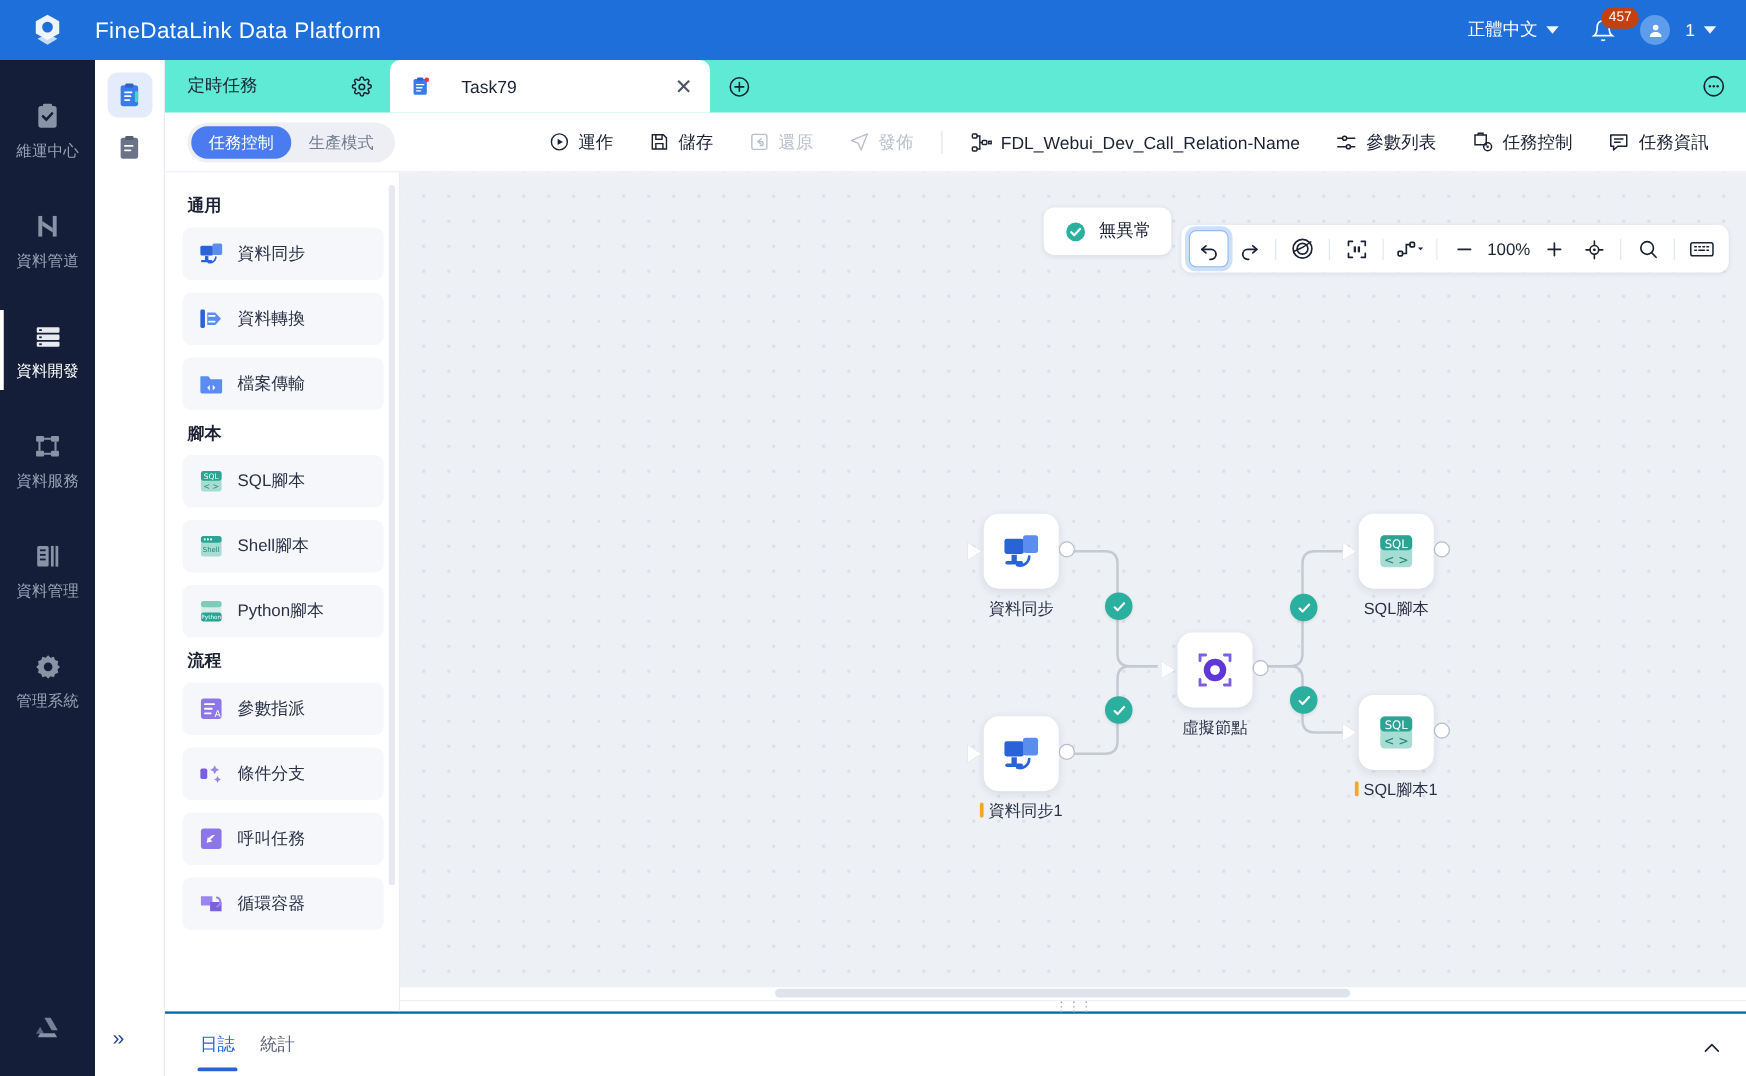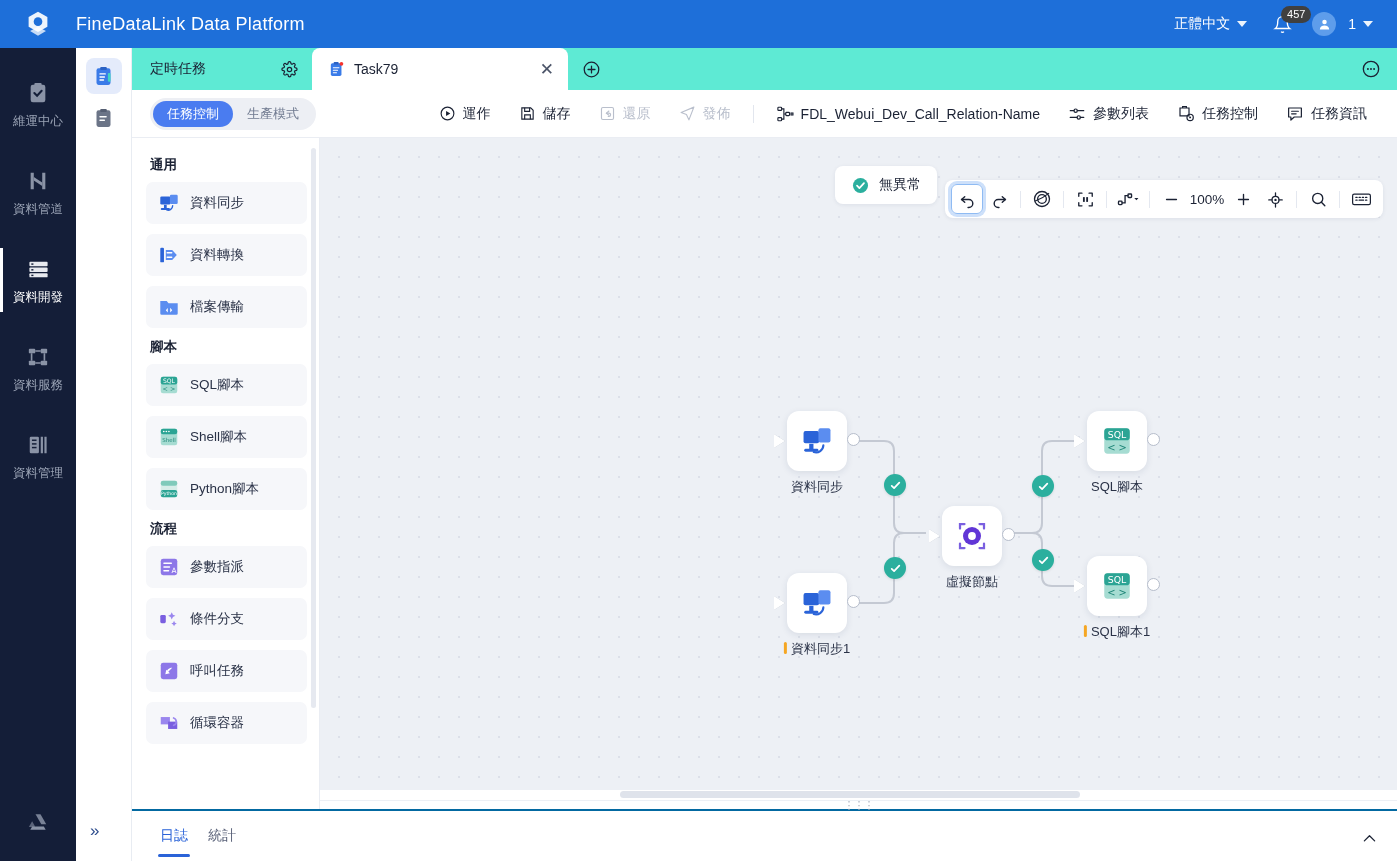--- a/index.html
+++ b/index.html
@@ -17,21 +17,21 @@
     position: relative; z-index: 20;
   }
   .logo-box { width: 76px; display: flex; align-items: center; justify-content: center; }
   .app-title { font-size: 18px; letter-spacing: .3px; }
   .header-right { margin-left: auto; display: flex; align-items: center; gap: 4px; padding-right: 16px; }
   .lang { display: flex; align-items: center; gap: 7px; font-size: 14px; padding: 6px 8px; cursor: pointer; }
   .chev { width: 0; height: 0; border-left: 5px solid transparent; border-right: 5px solid transparent;
           border-top: 6px solid rgba(255,255,255,.92); }
   .bell-wrap { position: relative; padding: 6px 10px 6px 14px; cursor: pointer; }
   .badge {
-    position: absolute; top: -3px; left: 22px; background: #404040; color: #fff;
+    position: absolute; top: -3px; left: 22px; background: #c2410c; color: #fff;
     font-size: 11px; line-height: 16px; height: 17px; min-width: 30px; padding: 0 5px;
     border-radius: 9px; text-align: center; font-family: "Liberation Sans", sans-serif;
   }
   .avatar {
     width: 24px; height: 24px; border-radius: 50%; background: #5E9DEB;
     display: flex; align-items: center; justify-content: center; margin-left: 6px;
   }
 
   
   .body-row { flex: 1; display: flex; min-height: 0; }
@@ -74,21 +74,21 @@
   .tabbar {
     height: 42px; flex: 0 0 42px; display: flex; align-items: flex-end;
     background: #5eead4; position: relative; padding-left: 0;
   }
   .tab-static {
     height: 42px; display: flex; align-items: center; gap: 10px;
     padding: 0 14px 0 18px; font-size: 14px; color: #1B2234; min-width: 180px;
   }
   .tab-static .gear { cursor: pointer; display: flex; margin-left: auto; }
   .tab {
-    height: 42px; display: flex; align-items: center; gap: 9px; padding: 0 14px 0 16px;
+    height: 42px; display: flex; align-items: center; gap: 24px; padding: 0 14px 0 16px;
     font-size: 14px; color: #1B2234; cursor: pointer; position: relative;
   }
   .tab.active { background: #fff; border-radius: 8px 8px 0 0; width: 256px; }
   .tab .tlabel { flex: 1; }
   .tab .tclose { font-size: 17px; color: #4B5468; cursor: pointer; line-height: 1; }
   .tab-add { padding: 0 14px; height: 42px; display: flex; align-items: center; cursor: pointer; }
   .tabbar-right { margin-left: auto; display: flex; align-items: center; padding: 0 16px; height: 42px; }
 
   
   .toolbar {
@@ -310,20 +310,29 @@
           <rect x="15" y="3" width="2.4" height="18"></rect>
           <rect x="19" y="3" width="2.4" height="18"></rect>
           <rect x="5.4" y="6" width="5" height="1.6" fill="#141E38"></rect>
           <rect x="5.4" y="10" width="5" height="1.6" fill="#141E38"></rect>
           <rect x="5.4" y="14" width="5" height="1.6" fill="#141E38"></rect>
         </svg>
       </span>
       <span class="rl">資料管理</span>
     </div>
 
+    <div class="rail-item">
+      <span class="rail-ico">
+        <svg width="23" height="23" viewBox="0 0 24 24" fill="#8A93A6">
+          <path d="M12 2.2l2 2.1 2.8-.7 1 2.7 2.7 1-.7 2.8 2.1 2-2.1 2 .7 2.8-2.7 1-1 2.7-2.8-.7-2 2.1-2-2.1-2.8.7-1-2.7-2.7-1 .7-2.8-2.1-2 2.1-2-.7-2.8 2.7-1 1-2.7 2.8.7z"></path>
+          <circle cx="12" cy="12" r="3.6" fill="#141E38"></circle>
+        </svg>
+      </span>
+      <span class="rl">管理系統</span>
+    </div>
 
     <div class="rail-item rail-bottom">
       <span class="rail-ico">
         <svg width="24" height="22" viewBox="0 0 24 24" fill="#8A93A6">
           <path d="M9.3 3.5h5.4l6.3 11h-5.4z" opacity=".85"></path>
           <path d="M2 17.5l3.6-6.2 3.1 5.4-0.5 .8z" opacity=".6"></path>
           <path d="M3.6 20.5h16.8l-2-3.5H5.6z"></path>
         </svg>
       </span>
     </div>

